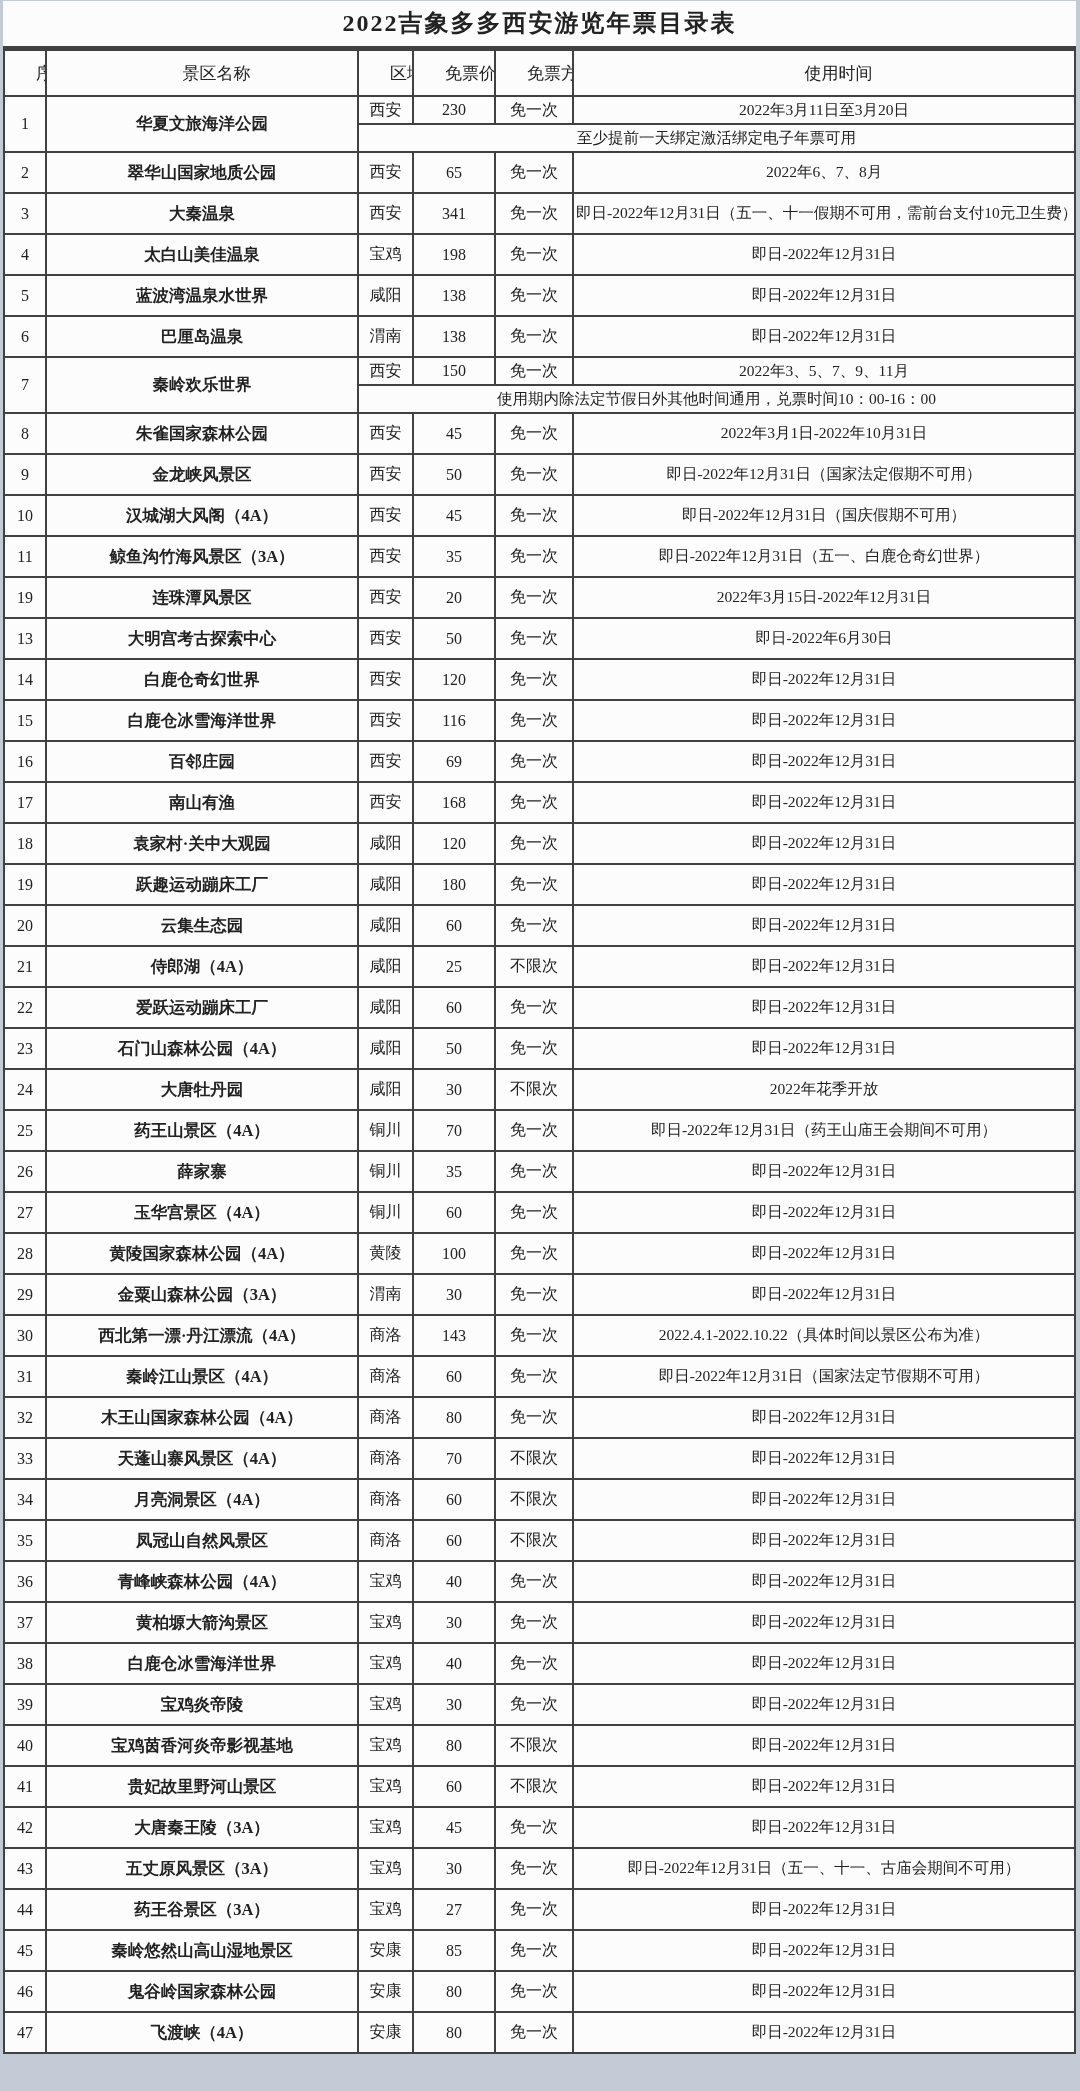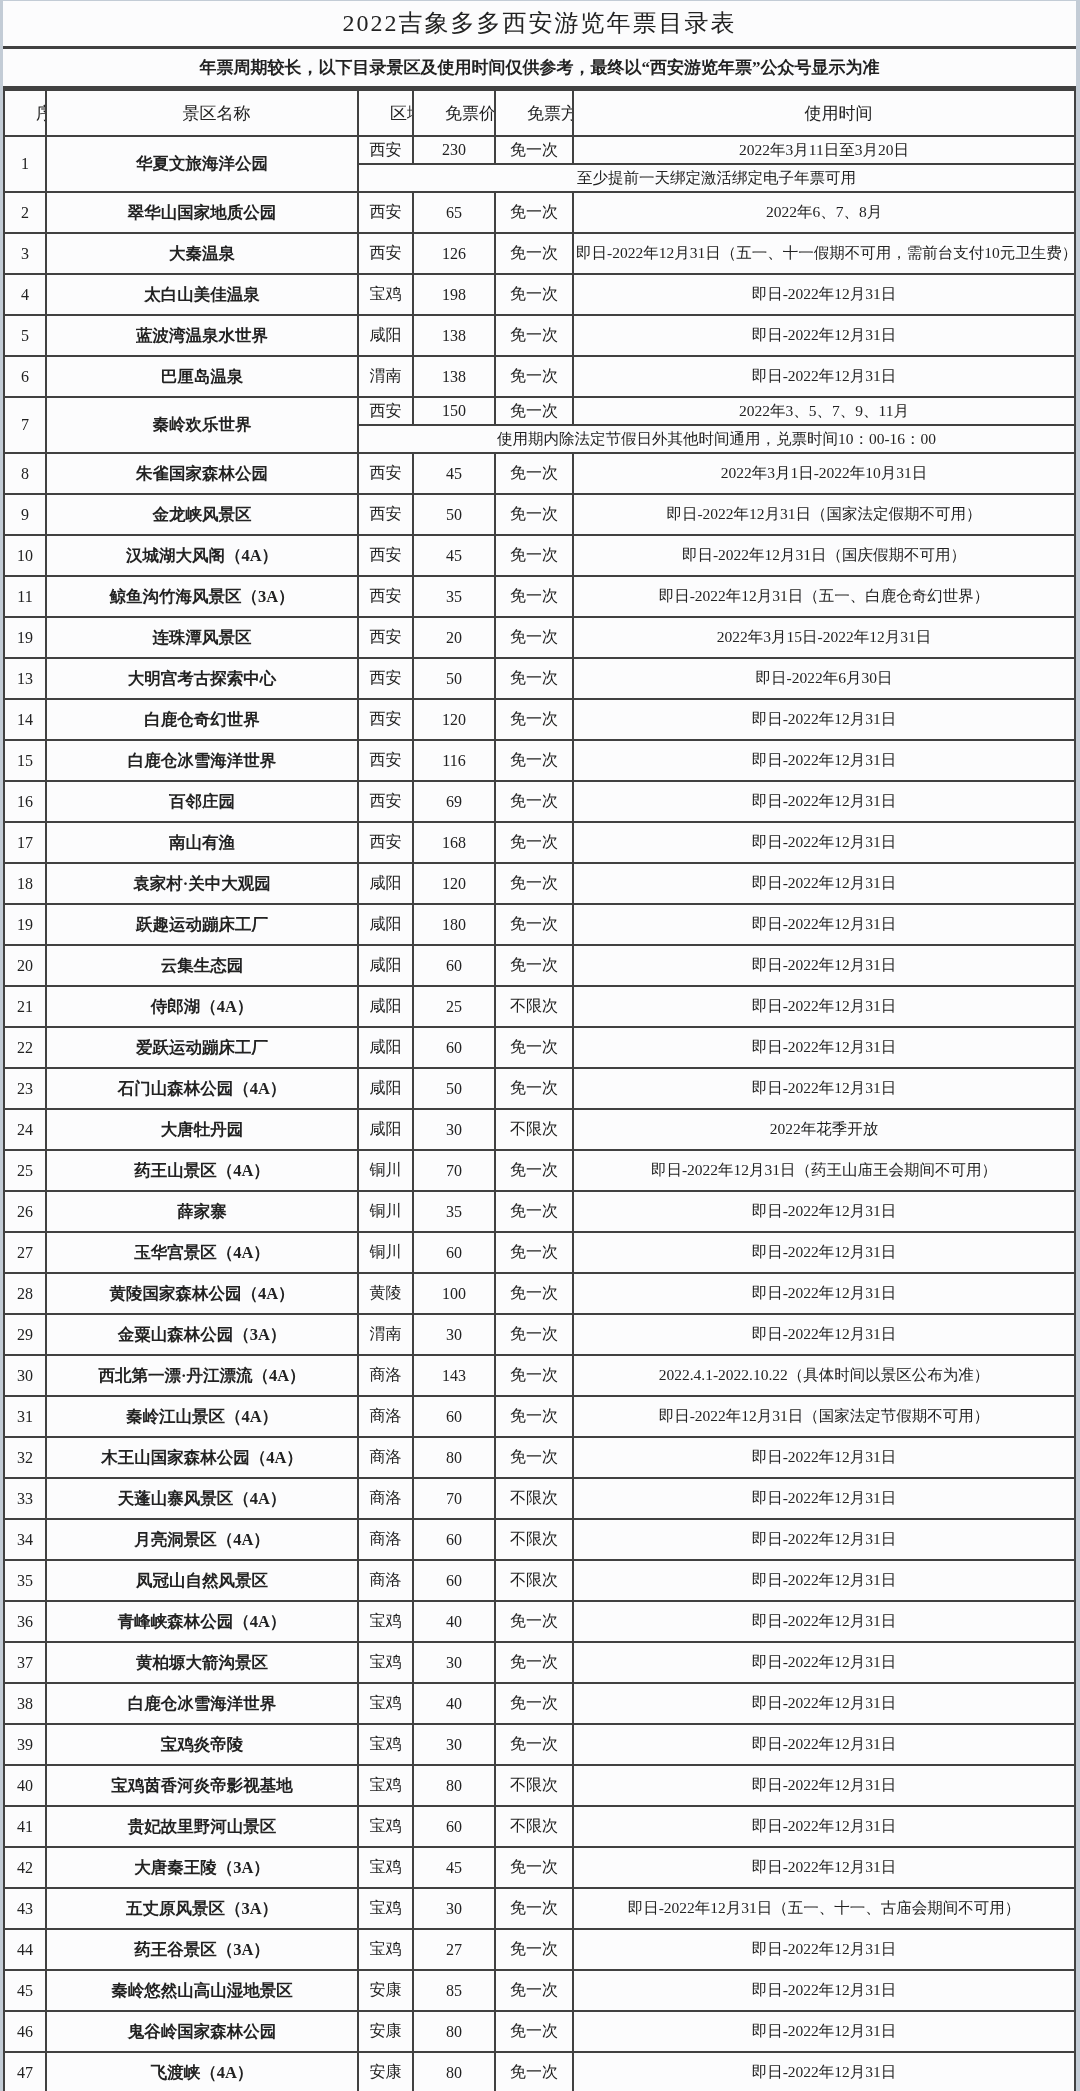--- a/index.html
+++ b/index.html
@@ -15,21 +15,21 @@
     font-family:"Liberation Serif", serif;
     color:var(--text);
   }
   .sheet{
     margin:1px 4px 0 3px;
     background:var(--sheet-bg);
   }
   .title-bar{
     height:45px;line-height:45px;
     text-align:center;
-    font-size:24px;font-weight:normal;letter-spacing:2px;
+    font-size:24px;font-weight:bold;letter-spacing:2px;
     border-bottom:3px solid var(--border);
     background:var(--sheet-bg);
   }
   .notice-bar{
     height:37px;line-height:37px;
     text-align:center;
     font-size:17px;font-weight:bold;
     border-bottom:3px solid var(--border);
     background:var(--sheet-bg);
   }
@@ -54,21 +54,20 @@
   .ticket-table tbody tr.half-row{height:28px;}
   .ticket-table td.time{font-size:15.5px;}
   .ticket-table td.name{font-size:16.5px;font-weight:bold;}
 </style>
 </head>
 <body>
 
 <div class="sheet">
   <div class="title-bar">2022吉象多多西安游览年票目录表</div>
 
-  <div class="notice-bar">年票周期较长，以下目录景区及使用时间仅供参考，最终以“西安游览年票”公众号显示为准</div>
 
   <table class="ticket-table">
     <colgroup>
       <col style="width:42px">
       <col style="width:312px">
       <col style="width:55px">
       <col style="width:82px">
       <col style="width:78px">
       <col>
     </colgroup>
@@ -99,21 +98,21 @@
           <td class="name">翠华山国家地质公园</td>
           <td>西安</td>
           <td>65</td>
           <td>免一次</td>
           <td class="time">2022年6、7、8月</td>
         </tr>
         <tr>
           <td>3</td>
           <td class="name">大秦温泉</td>
           <td>西安</td>
-          <td>126</td>
+          <td>341</td>
           <td>免一次</td>
           <td class="time">即日-2022年12月31日（五一、十一假期不可用，需前台支付10元卫生费）</td>
         </tr>
         <tr>
           <td>4</td>
           <td class="name">太白山美佳温泉</td>
           <td>宝鸡</td>
           <td>198</td>
           <td>免一次</td>
           <td class="time">即日-2022年12月31日</td>

